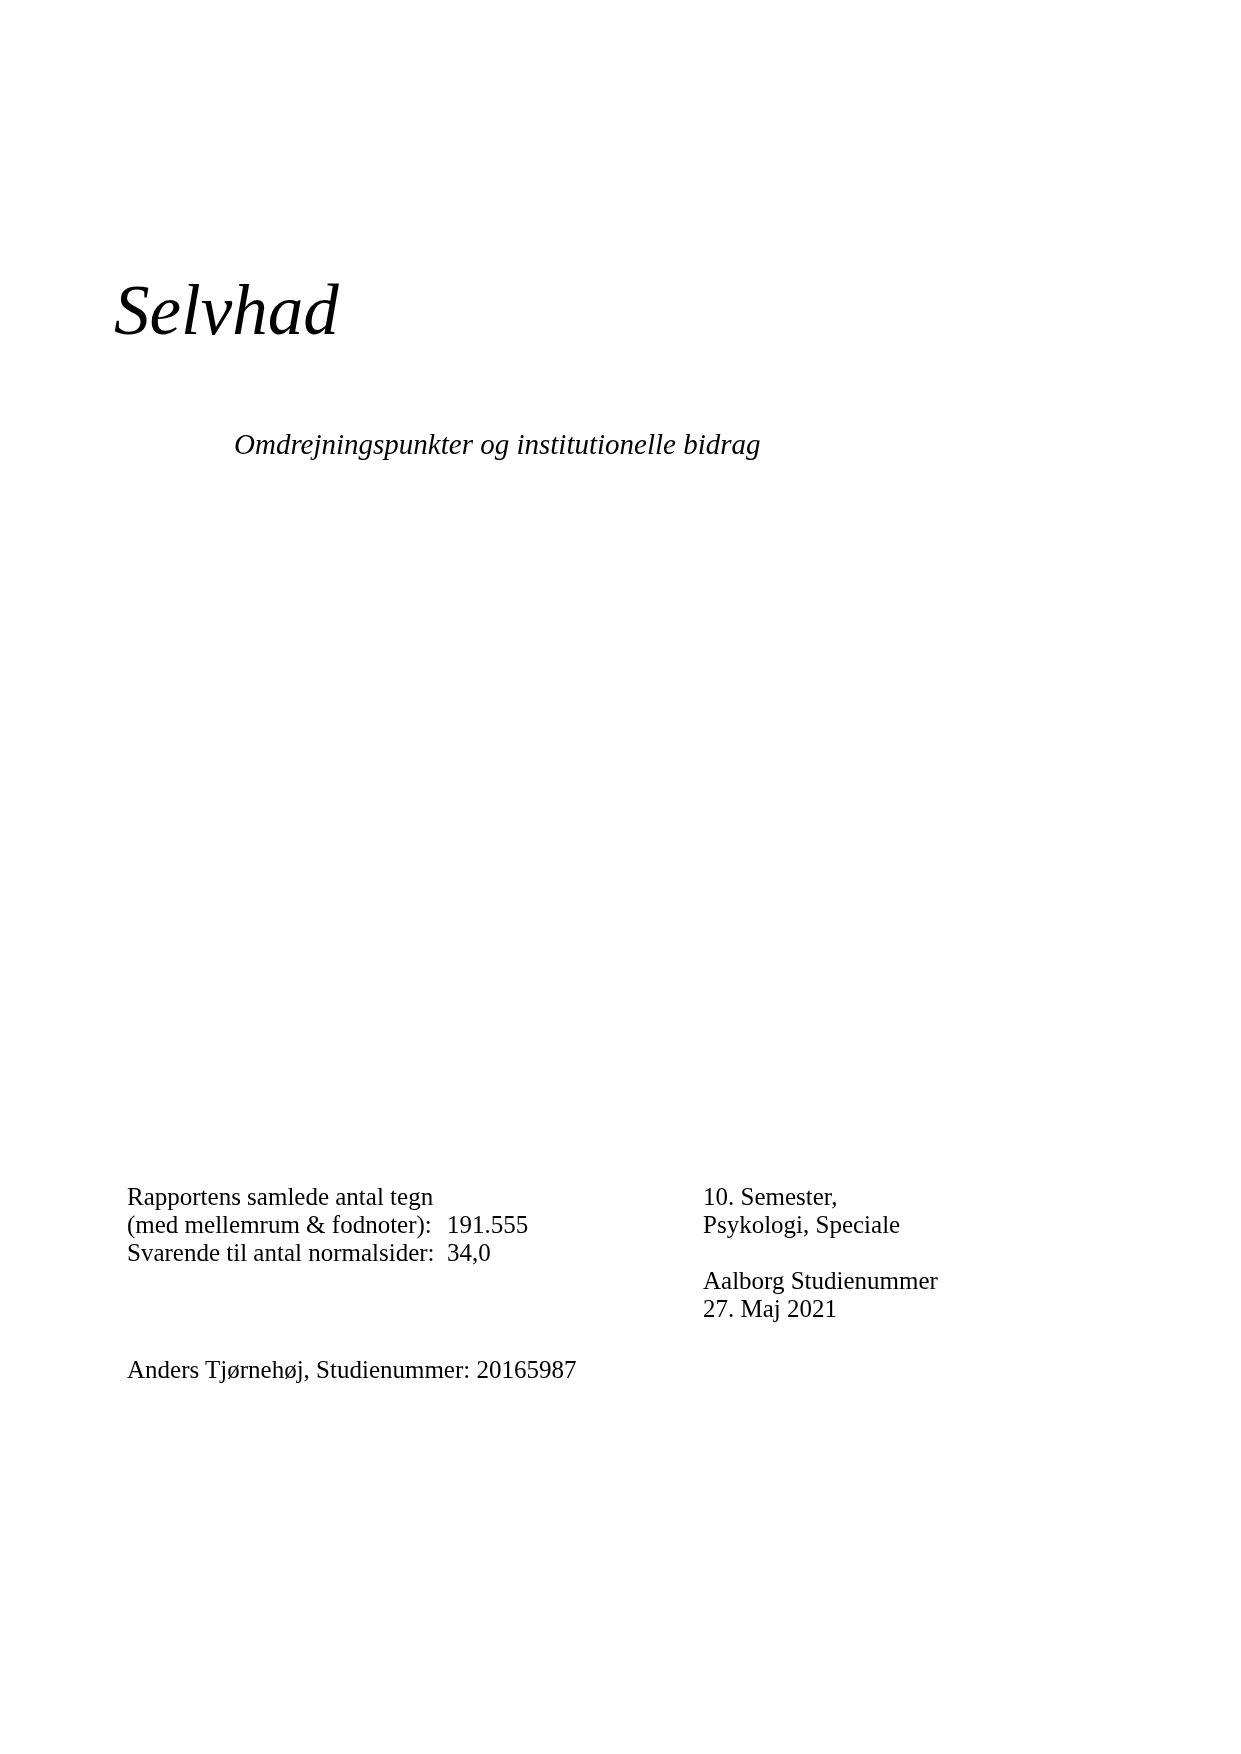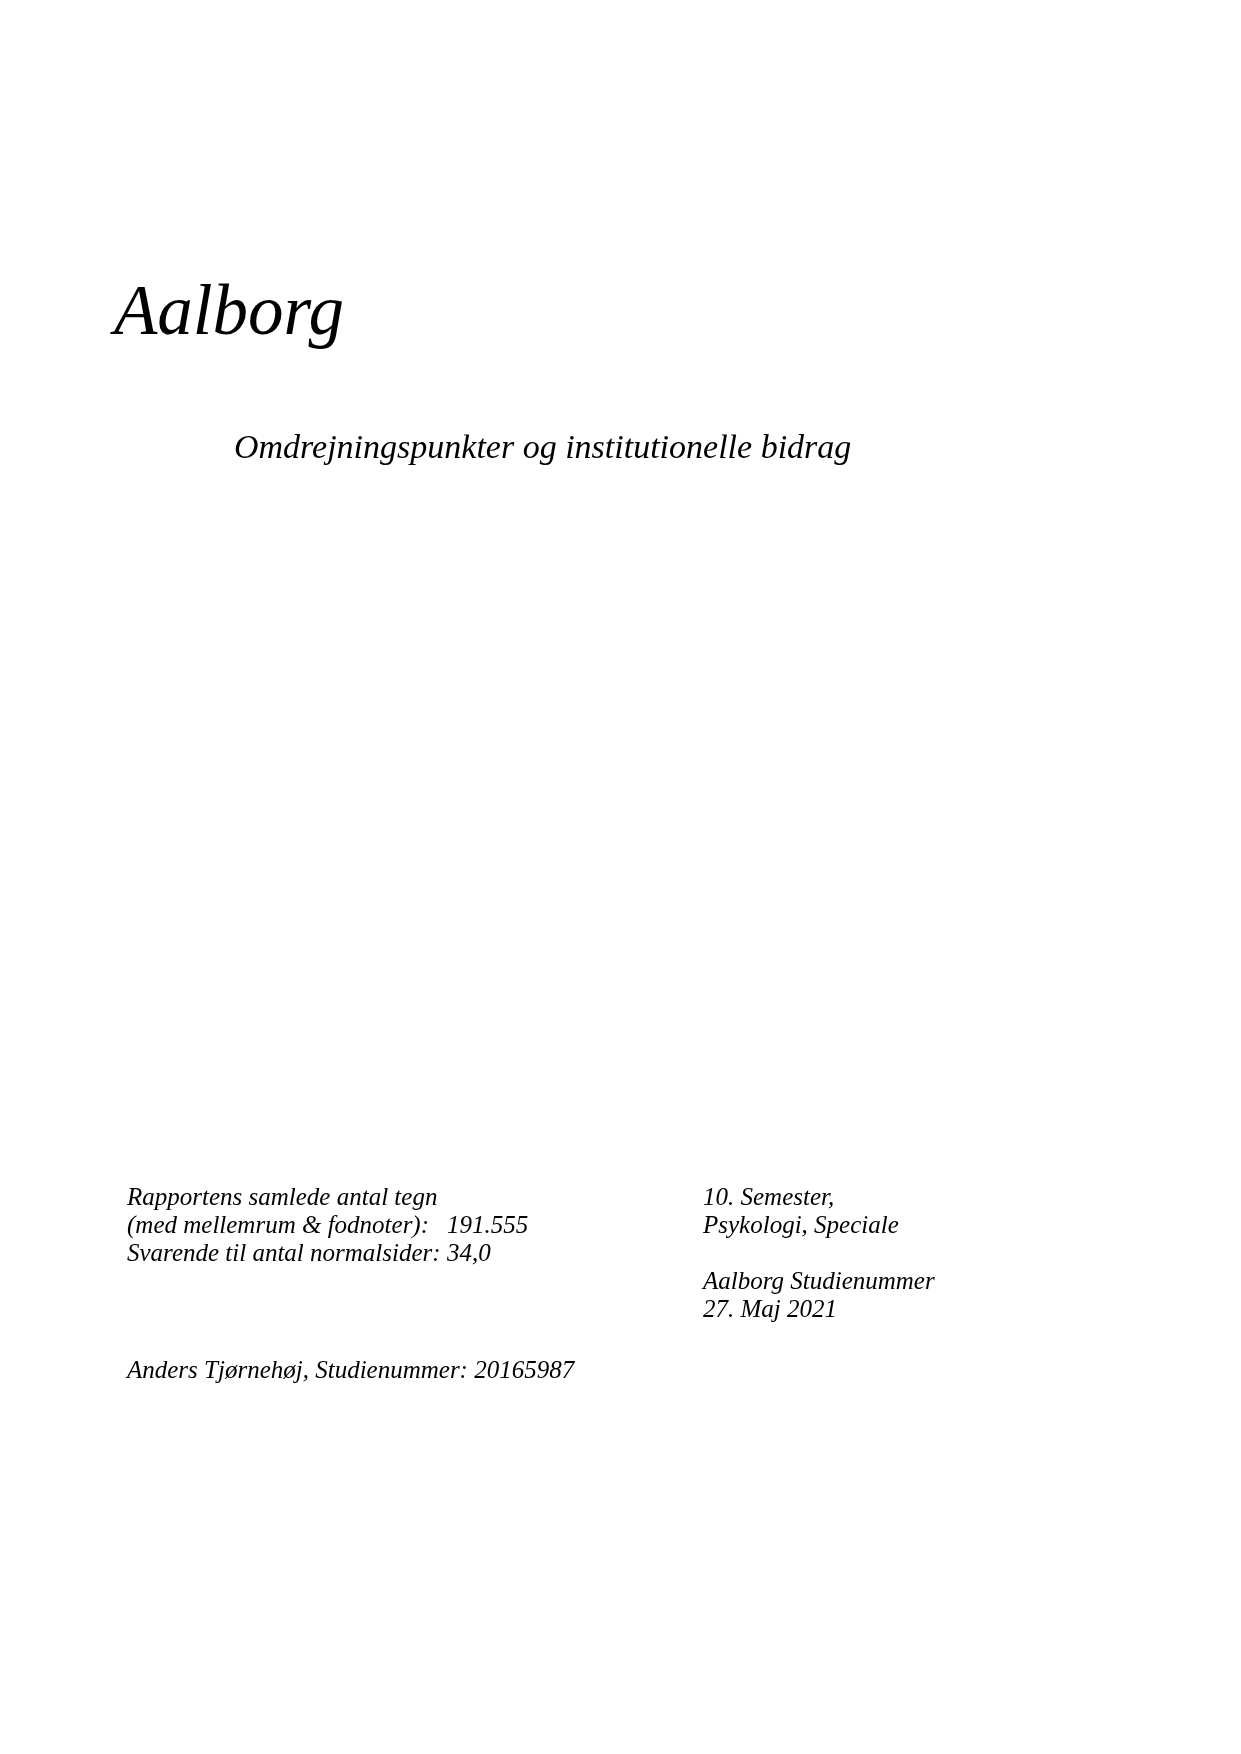--- a/index.html
+++ b/index.html
@@ -25,31 +25,30 @@
     line-height: 1;
     font-style: italic;
     font-weight: normal;
     white-space: nowrap;
   }
   .doc-subtitle {
     position: absolute;
     left: 234px;
     top: 430px;
     margin: 0;
-    font-size: 34px;
+    font-size: 29px;
     line-height: 1;
     font-style: italic;
     font-weight: normal;
     white-space: nowrap;
   }
   .body-text {
     font-size: 25px;
     line-height: 28px;
     white-space: nowrap;
-    font-style: italic;
   }
   .stats-block {
     position: absolute;
     left: 127px;
     top: 1183px;
   }
   .stats-row { display: flex; }
   .stats-label { display: inline-block; width: 320px; }
   .program-block {
     position: absolute;
@@ -61,21 +60,21 @@
     left: 127px;
     top: 1356px;
   }
   .blank-line { height: 28px; }
 </style>
 </head>
 <body>
 
 <div class="page">
 
-  <h1 class="doc-title">Aalborg</h1>
+  <h1 class="doc-title">Selvhad</h1>
 
   <h2 class="doc-subtitle">Omdrejningspunkter og institutionelle bidrag</h2>
 
   <div class="stats-block body-text">
     <div class="stats-row">
       <span class="stats-label">Rapportens samlede antal tegn</span>
     </div>
     <div class="stats-row">
       <span class="stats-label">(med mellemrum &amp; fodnoter):</span>
       <span class="stats-value">191.555</span>

